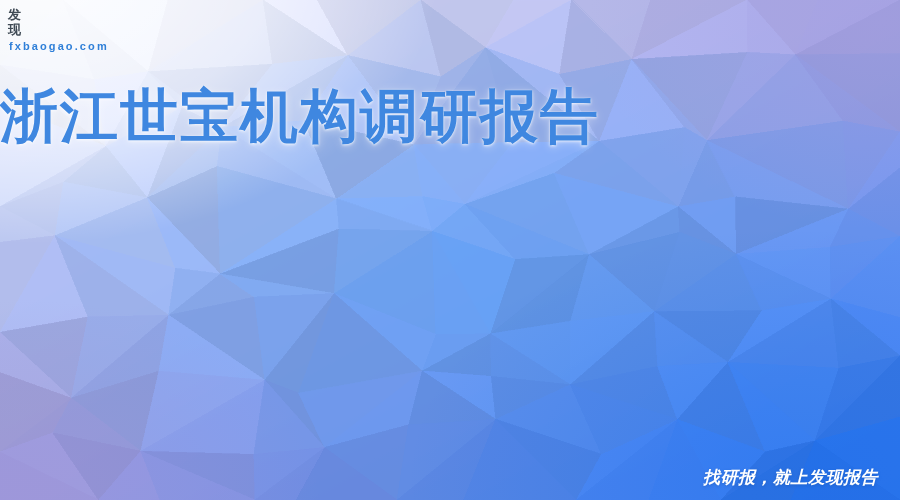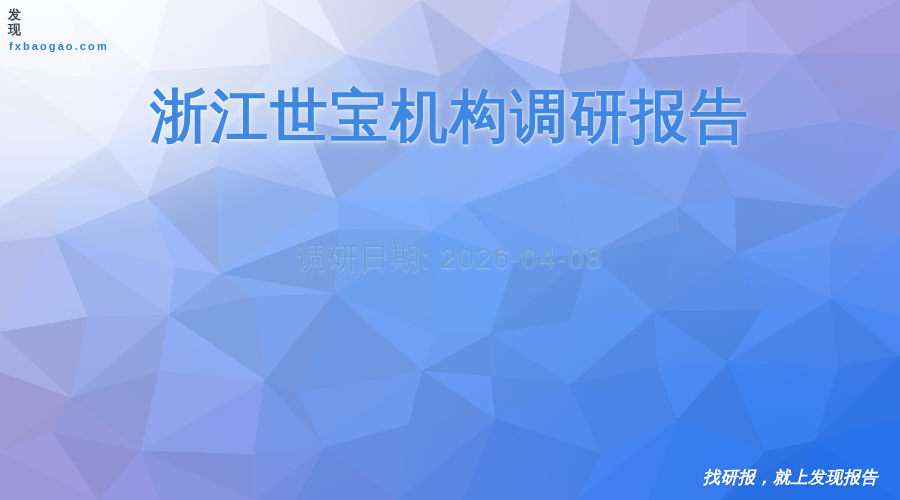--- a/index.html
+++ b/index.html
@@ -87,21 +87,20 @@
     margin-left: 1px;
   }
 
   
   #center-block {
     position: absolute;
     left: 0;
     right: 0;
     top: 78px;
     z-index: 5;
-    text-align: center;
   }
   #main-title {
     font-family: "DejaVu Sans", "Liberation Sans", sans-serif;
     font-size: 58px;
     line-height: 76px;
     font-weight: 700;
     color: #3f87e0;
     letter-spacing: 2px;
     margin: 0;
     text-shadow:
@@ -338,18 +337,17 @@
       <div class="logo-stack">
         <span>发</span>
         <span>现</span>
       </div>
     </div>
     <div class="logo-domain">fxbaogao.com</div>
   </div>
 
   <div id="center-block">
     <h1 id="main-title">浙江世宝机构调研报告</h1>
-    <div id="subtitle">调研日期: 2026-04-08</div>
   </div>
 
   <div id="footer-slogan">找研报，就上发现报告</div>
 
 </div>
 
 </body></html>

